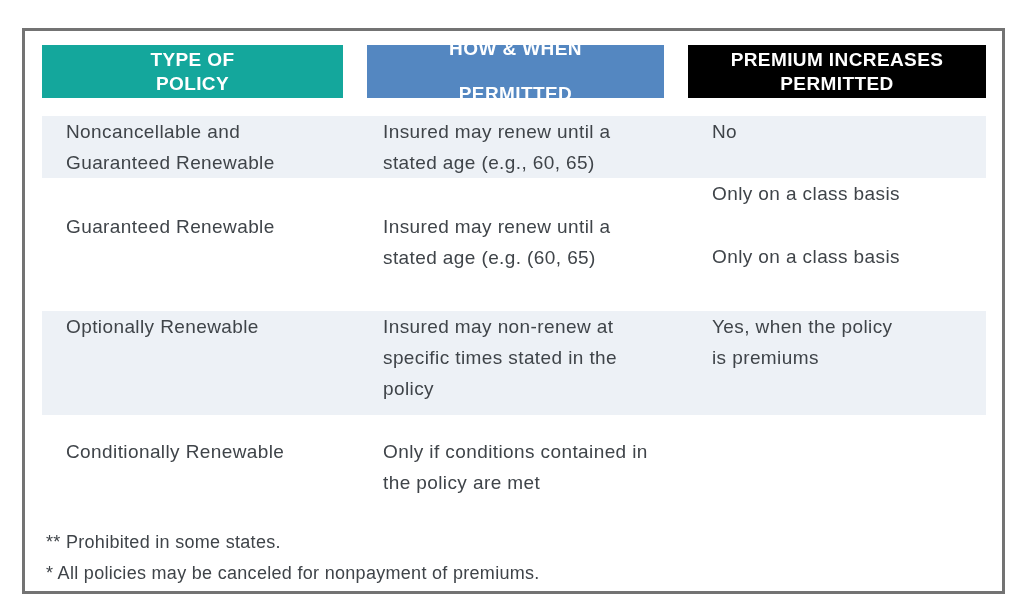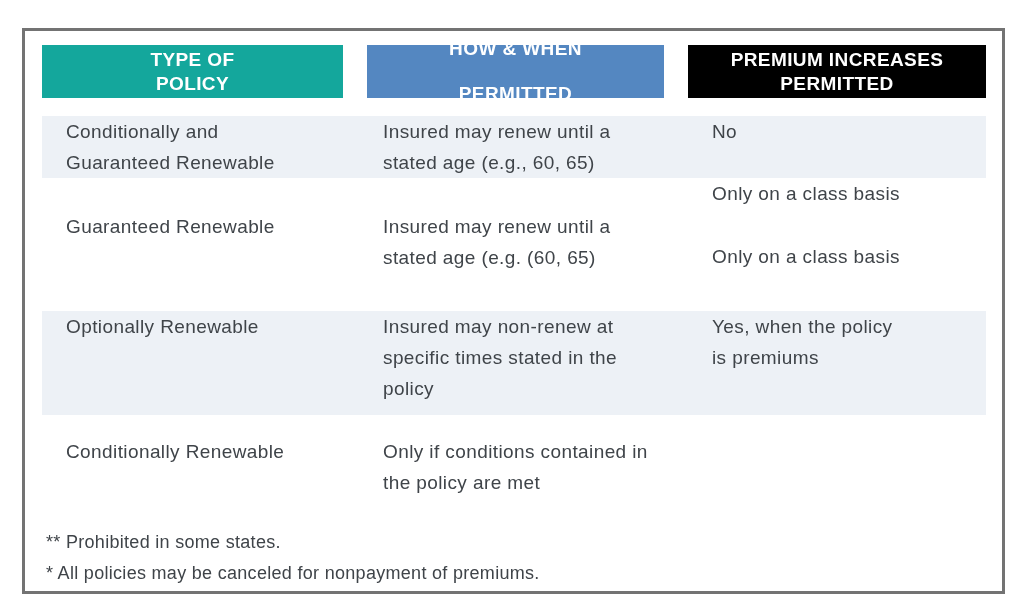--- a/index.html
+++ b/index.html
@@ -80,21 +80,21 @@
         <div>PERMITTED</div>
       </div>
       <div class="hbox" style="background-color: #000000;">
         <div>PREMIUM INCREASES</div>
         <div>PERMITTED</div>
       </div>
     </div>
 
     <div class="grid row row1 shade">
       <div class="cell c1">
-        <div class="line">Conditionally and</div>
+        <div class="line">Noncancellable and</div>
         <div class="line">Guaranteed Renewable</div>
       </div>
       <div class="cell c2">
         <div class="line">Insured may renew until a</div>
         <div class="line">stated age (e.g., 60, 65)</div>
       </div>
       <div class="cell c3">
         <div class="line">No</div>
       </div>
     </div>

